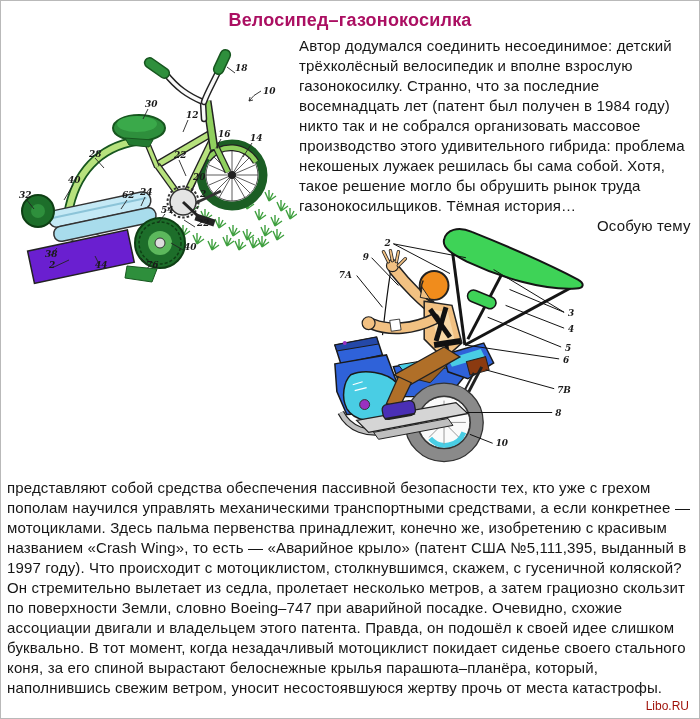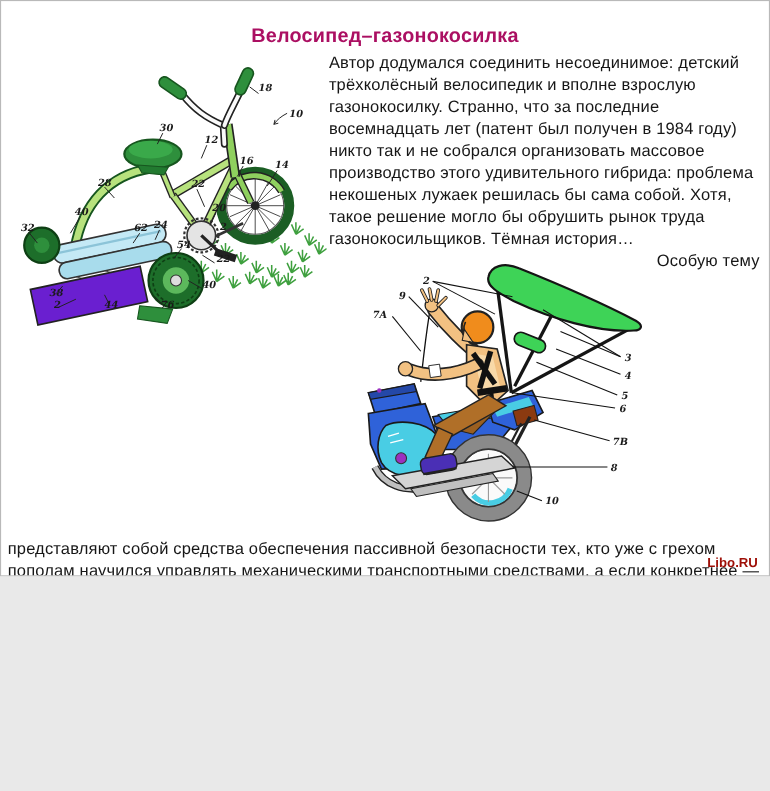--- a/index.html
+++ b/index.html
@@ -1,34 +1,34 @@
 <!DOCTYPE html>
 <html style="--title_color: #ab0f62; --text_color: #161616; --watermark_color: #9e0f07; --page_background: #ffffff;"><head>
 <meta charset="utf-8">
 <style>
   html,body{margin:0;padding:0;background:#e9e9e9;}
   .page{
-    width:700px;height:524px;background:#ffffff;position:relative;overflow:hidden;
+    width:700px;height:719px;background:#ffffff;position:relative;overflow:hidden;
     font-family:"Liberation Sans",sans-serif;border:1px solid #b9b9b9;box-sizing:border-box;
-    padding:12px 6px;margin:0 auto;
+    padding:0 6px;margin:0 auto;
   }
   .title{
     text-align:center;color:var(--title_color,#ab0f62);font-size:18px;font-weight:bold;
     margin:9px 0 5px;letter-spacing:0.2px;
   }
   h2.title{margin:16px 0 7px;clear:both;}
   .figure{float:left;}
   .fig1{width:290px;height:252px;margin:3px 2px 0 0;}
   .fig2{width:298px;height:260px;margin:2px 0 0 0;}
   .body{
     font-size:15px;line-height:20px;color:var(--text_color,#161616);
     margin:0;letter-spacing:0.15px;
   }
   .watermark{
-    position:absolute;right:10px;bottom:5px;font-size:12px;font-weight:bold;
+    position:absolute;right:10px;bottom:5px;font-size:12px;font-weight:normal;
     color:var(--watermark_color,#9e0f07);cursor:pointer;
   }
   svg{display:block;}
   .ref-labels text{
     font-family:"DejaVu Serif",serif;font-style:italic;font-weight:bold;
     font-size:9px;fill:#1a1a1a;
   }
 </style>
 </head>
 <body>

